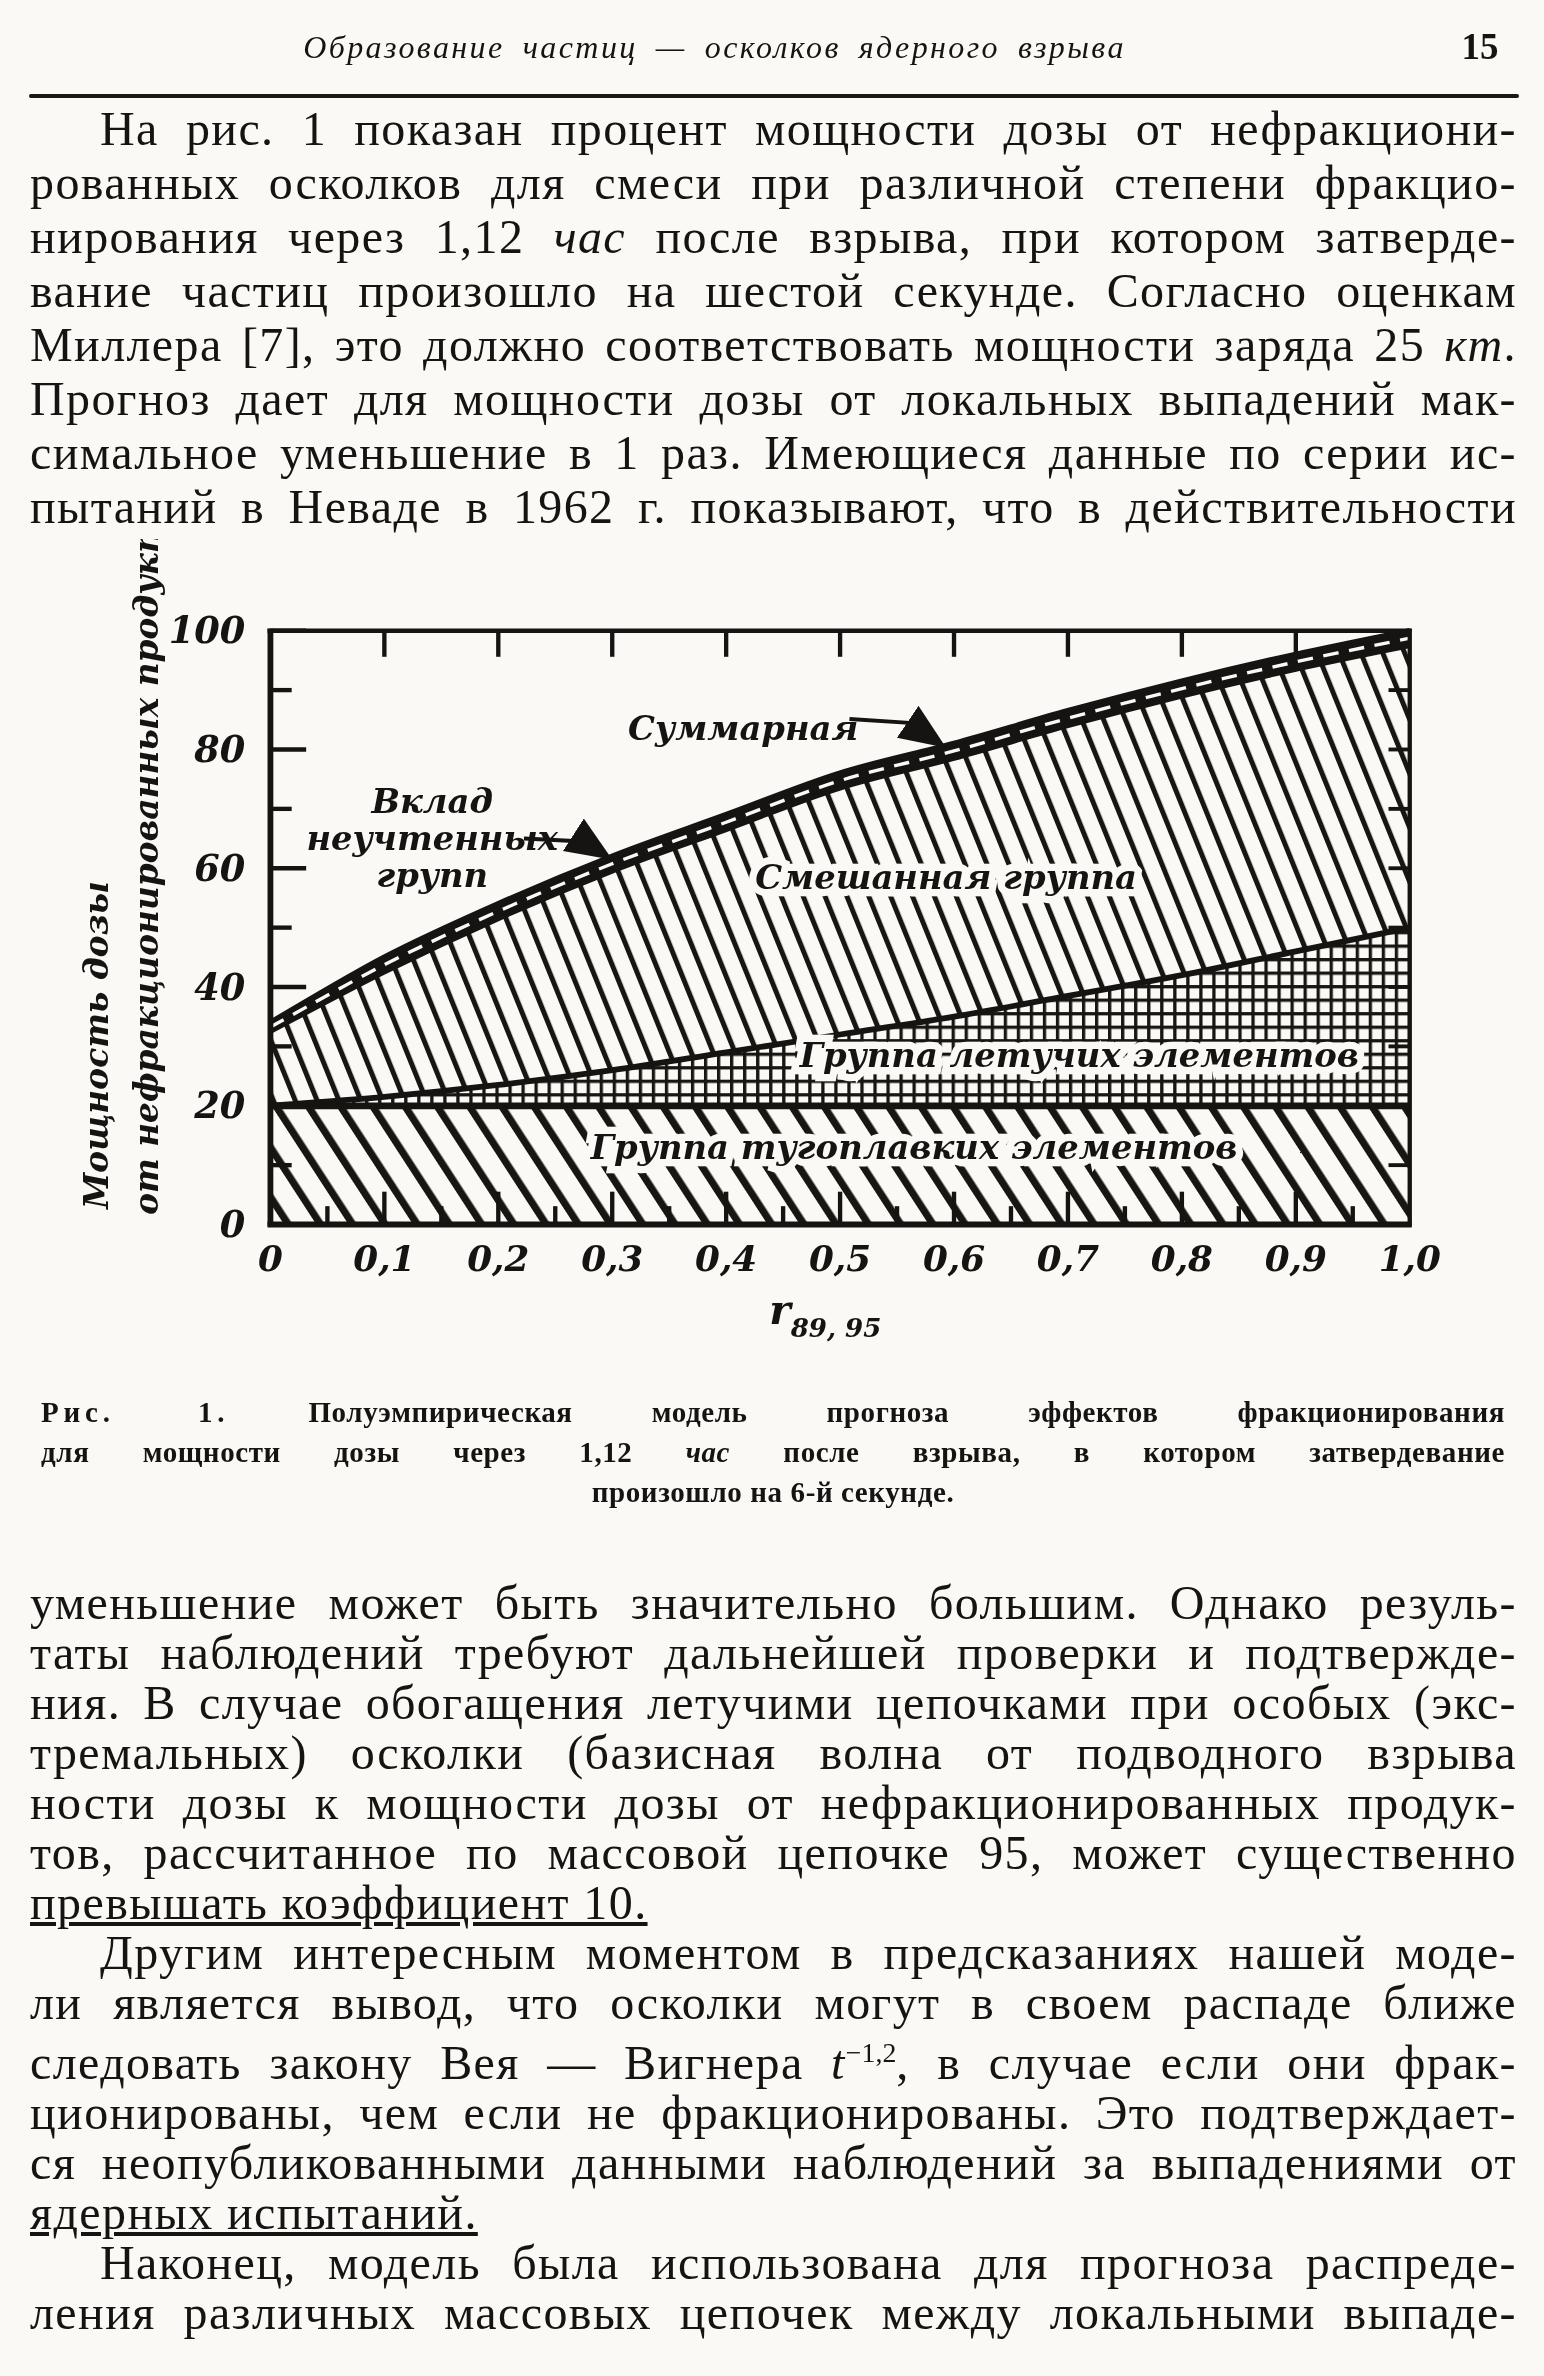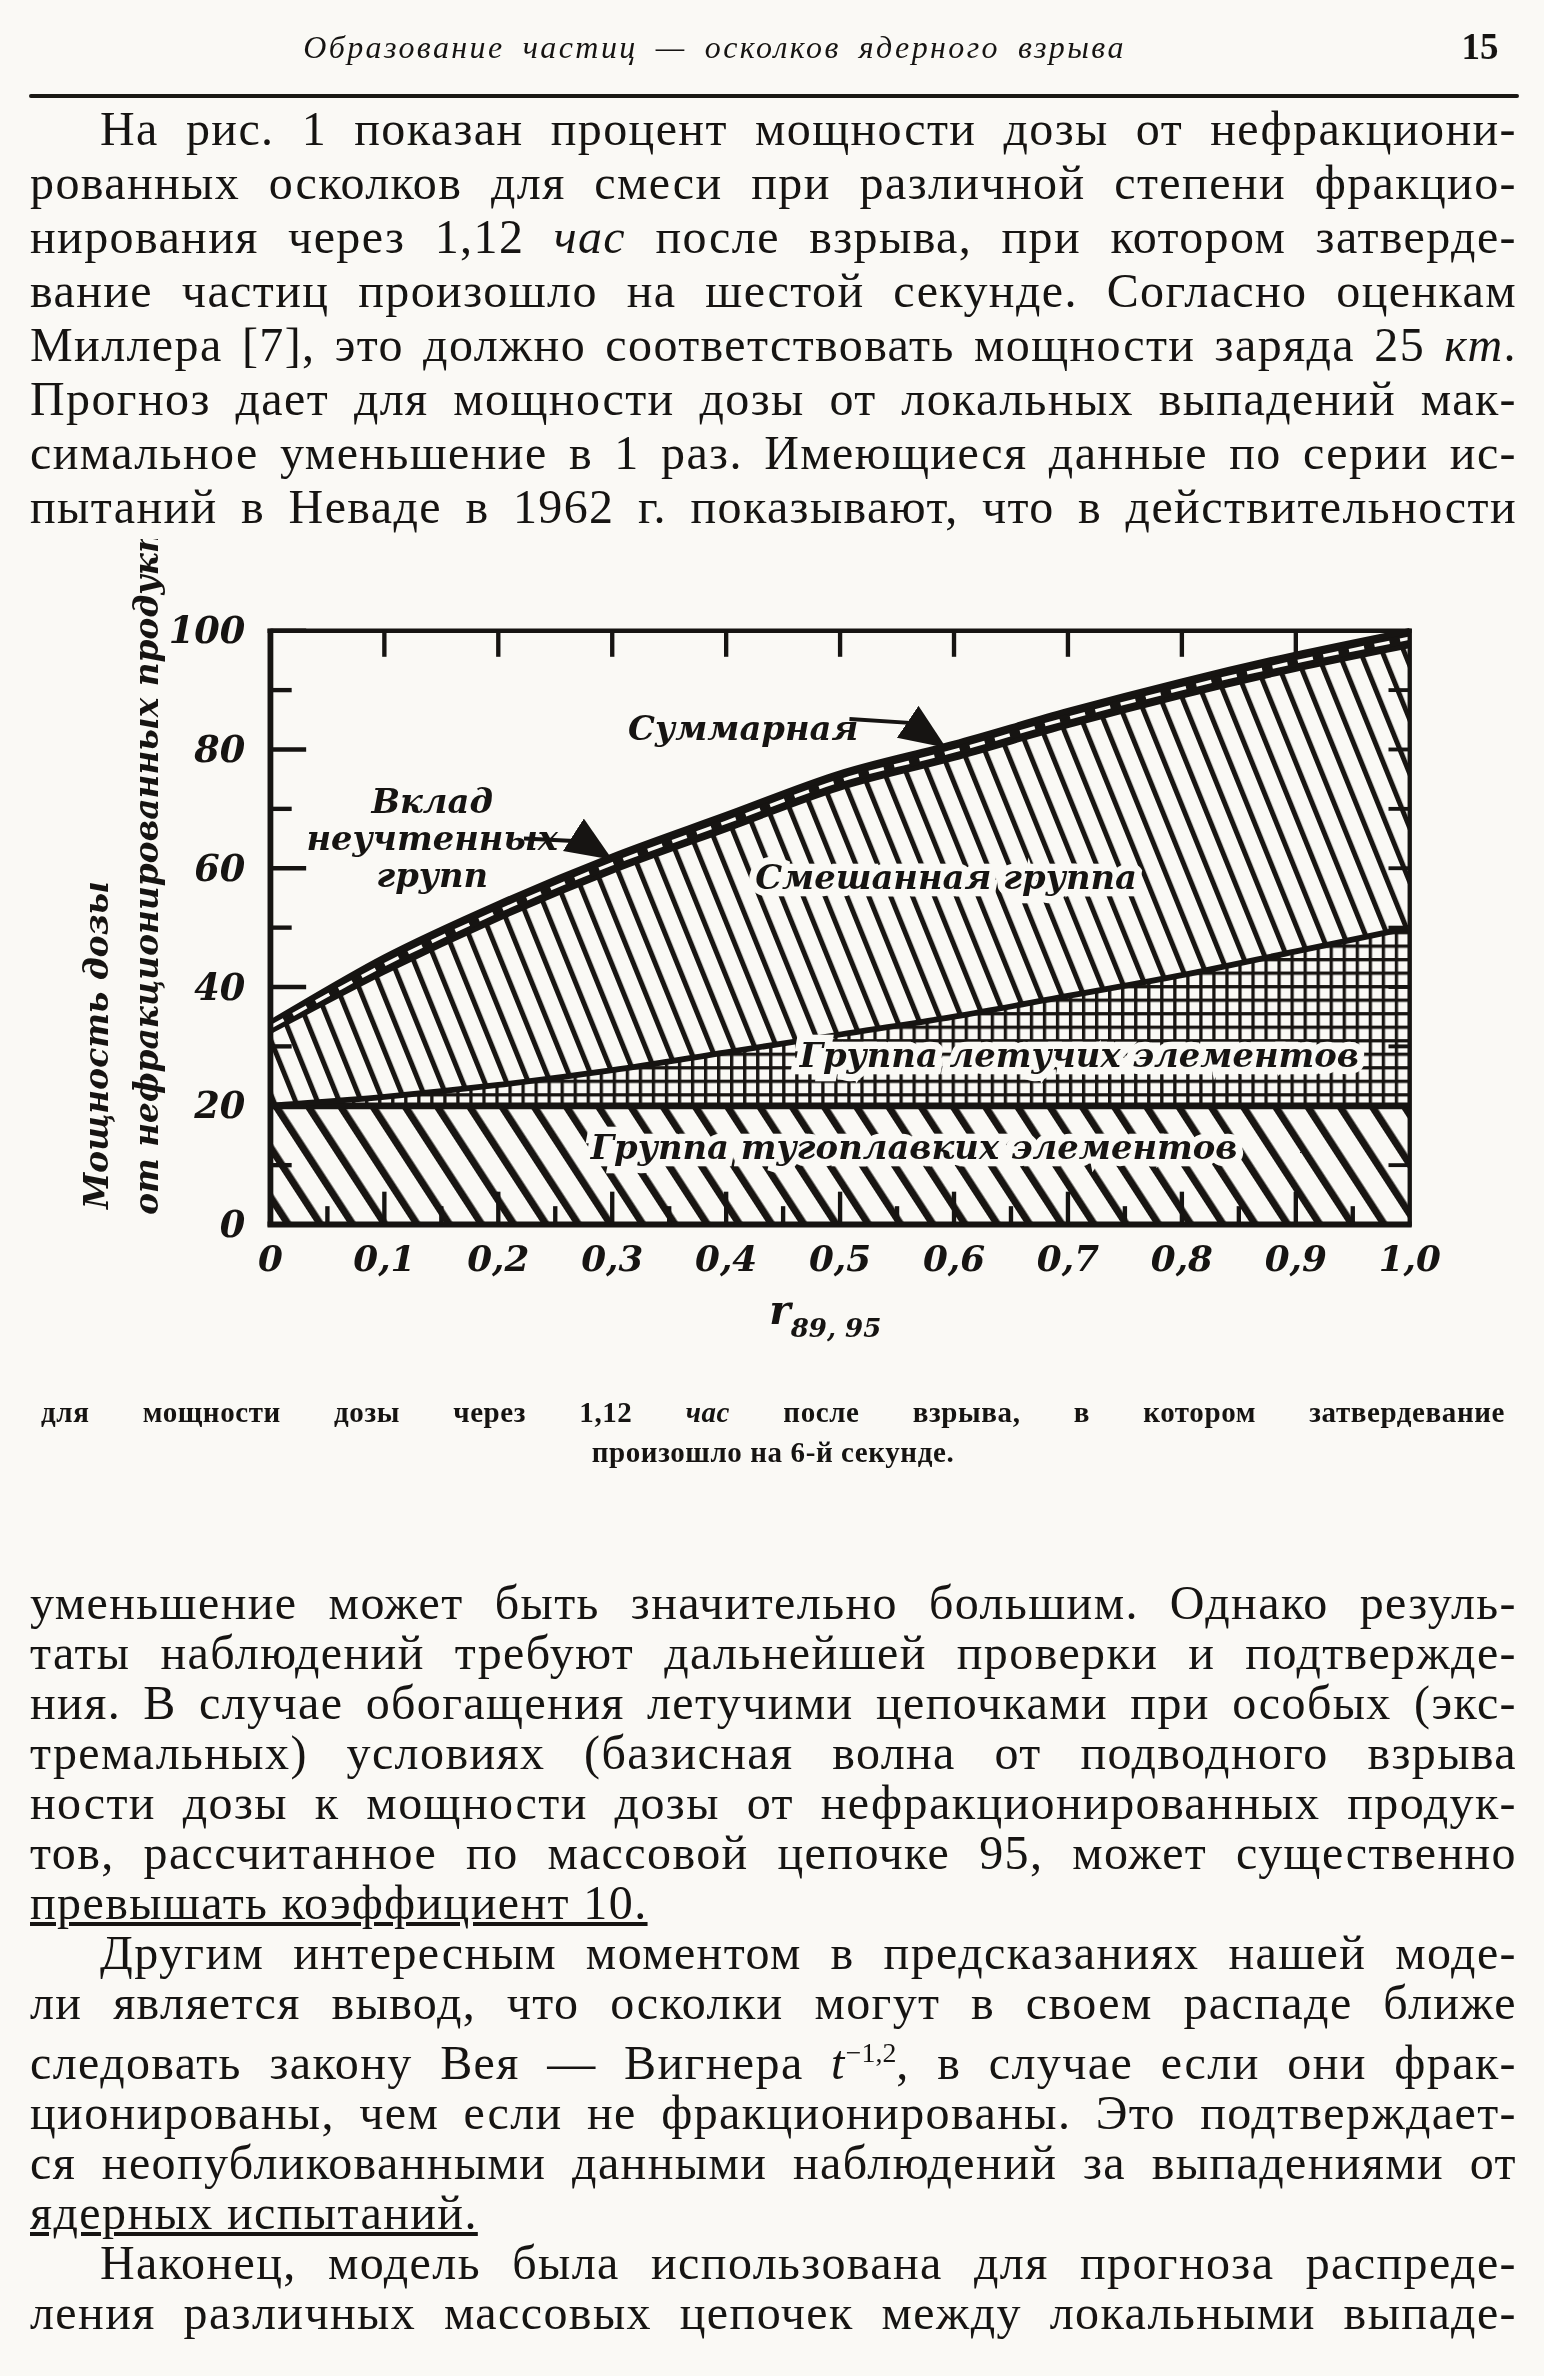--- a/index.html
+++ b/index.html
@@ -184,29 +184,30 @@
           <path d="M879.7 186.47500000000002 L941.7 190.47500000000002 L973.1999999999999 211.695" stroke="#161412" stroke-width="4" fill="none" marker-end="url(#arrowHead)"></path>
           <text x="447.55999999999995" y="284.25" text-anchor="middle" style="font-family:&quot;DejaVu Serif&quot;,serif;font-weight:700;font-style:italic;fill:#161412;stroke:#faf9f5;stroke-width:15;paint-order:stroke;font-size:35px;stroke-width:10;">Вклад</text>
           <text x="447.55999999999995" y="322.25" text-anchor="middle" style="font-family:&quot;DejaVu Serif&quot;,serif;font-weight:700;font-style:italic;fill:#161412;stroke:#faf9f5;stroke-width:15;paint-order:stroke;font-size:35px;stroke-width:10;">неучтенных</text>
           <text x="447.55999999999995" y="360.25" text-anchor="middle" style="font-family:&quot;DejaVu Serif&quot;,serif;font-weight:700;font-style:italic;fill:#161412;stroke:#faf9f5;stroke-width:15;paint-order:stroke;font-size:35px;stroke-width:10;">групп</text>
           <path d="M542.56 310.25 L604.56 313.25 L627.46 327.93" stroke="#161412" stroke-width="4" fill="none" marker-end="url(#arrowHead)"></path>
         </g>
     </svg>
   </figure>
 
   <div class="caption" id="caption">
+      <div class="caption-line"><span class="fig-label">Рис. 1.</span> Полуэмпирическая модель прогноза эффектов фракционирования</div>
       <div class="caption-line">для мощности дозы через 1,12 <i>час</i> после взрыва, в котором затвердевание</div>
       <div class="caption-line center">произошло на 6-й секунде.</div>
     </div>
 
   <section class="body-text" id="para-bottom">
       <div class="text-line">уменьшение может быть значительно большим. Однако резуль-</div>
       <div class="text-line">таты наблюдений требуют дальнейшей проверки и подтвержде-</div>
       <div class="text-line">ния. В случае обогащения летучими цепочками при особых (экс-</div>
-      <div class="text-line">тремальных) условиях (базисная волна от подводного взрыва</div>
+      <div class="text-line">тремальных) осколки (базисная волна от подводного взрыва</div>
       <div class="text-line">ности дозы к мощности дозы от нефракционированных продук-</div>
       <div class="text-line">тов, рассчитанное по массовой цепочке 95, может существенно</div>
       <div class="text-line no-stretch">превышать коэффициент 10.</div>
       <div class="text-line indent">Другим интересным моментом в предсказаниях нашей моде-</div>
       <div class="text-line">ли является вывод, что осколки могут в своем распаде ближе</div>
       <div class="text-line">следовать закону Вея — Вигнера <i>t</i><sup>−1,2</sup>, в случае если они фрак-</div>
       <div class="text-line">ционированы, чем если не фракционированы. Это подтверждает-</div>
       <div class="text-line">ся неопубликованными данными наблюдений за выпадениями от</div>
       <div class="text-line no-stretch">ядерных испытаний.</div>
       <div class="text-line indent">Наконец, модель была использована для прогноза распреде-</div>

